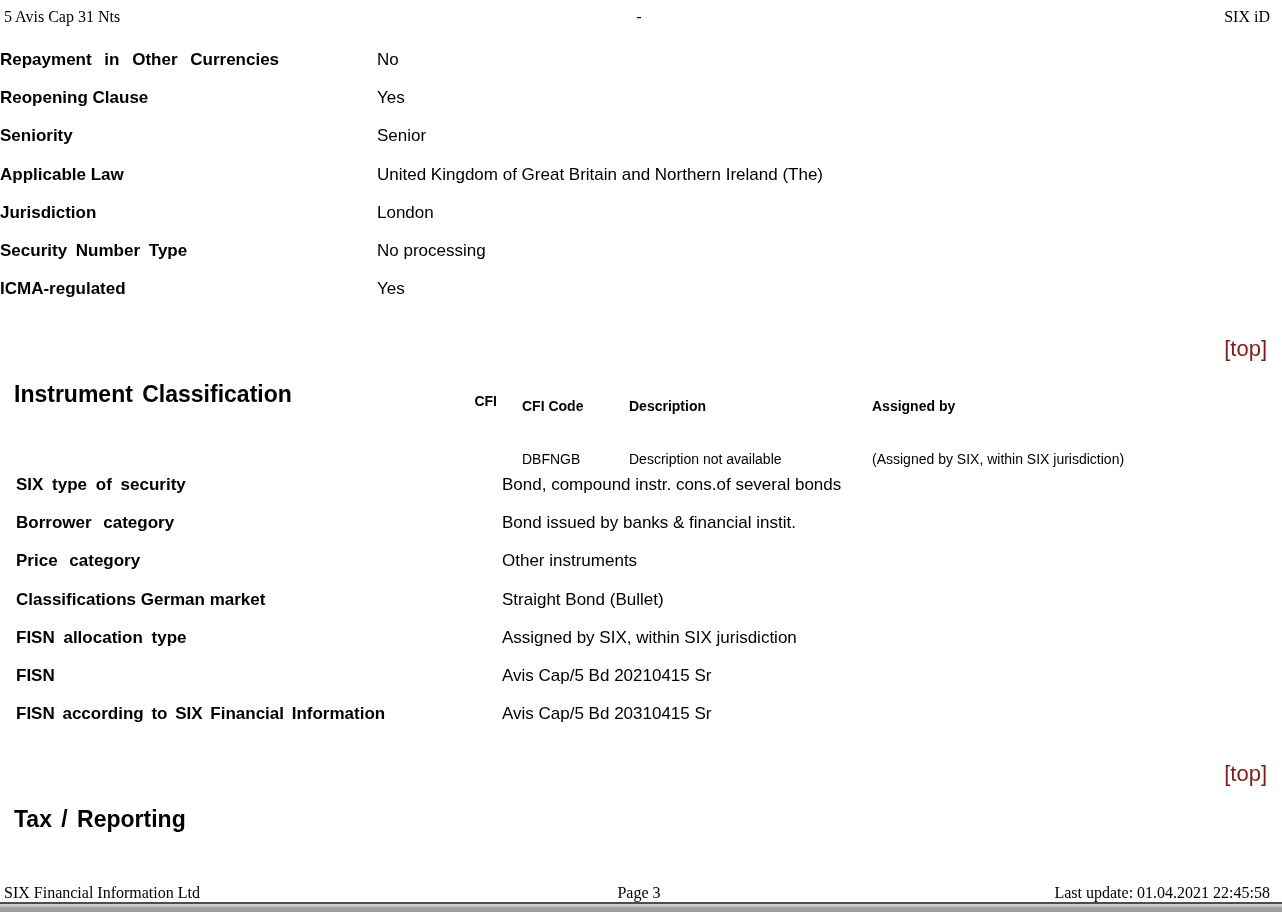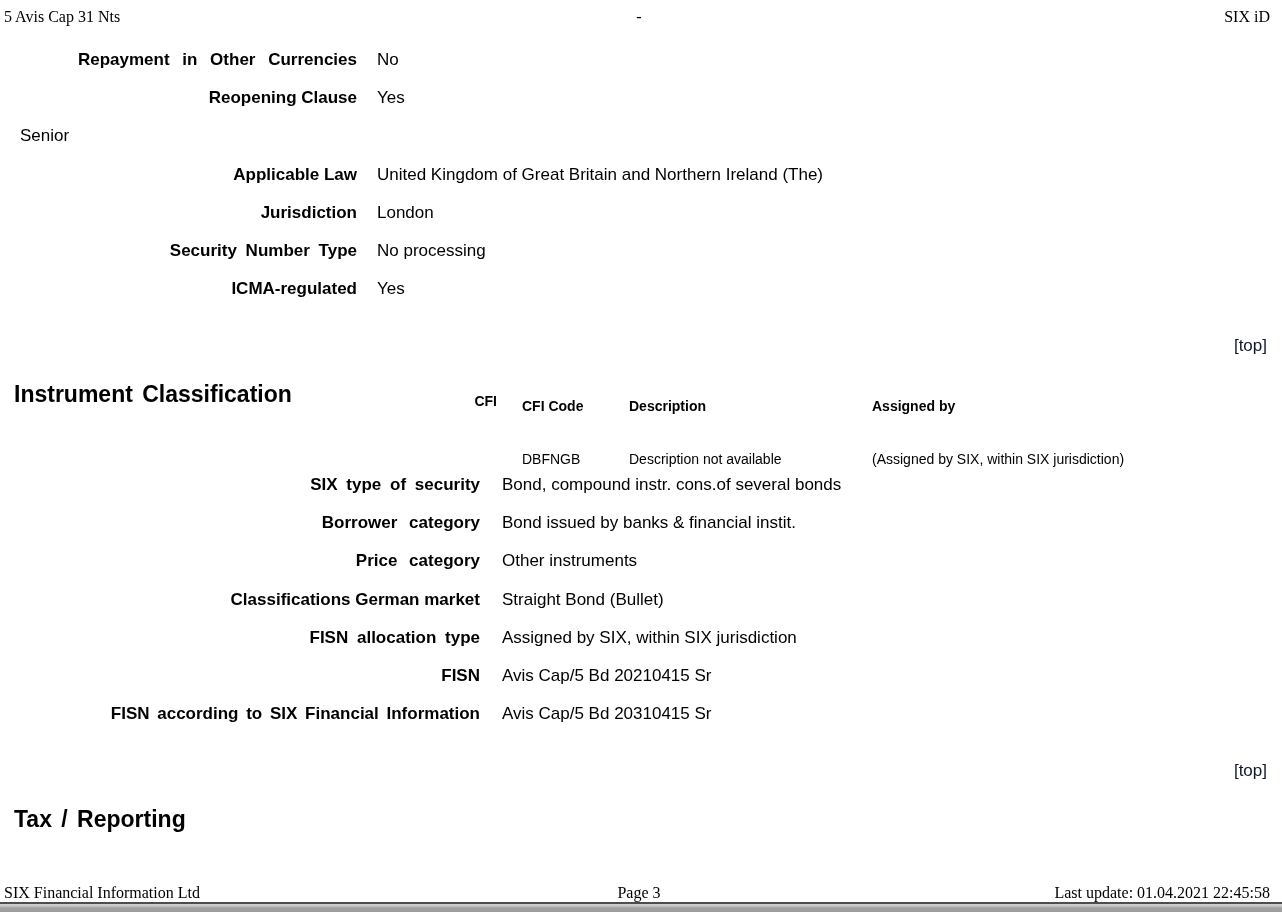--- a/index.html
+++ b/index.html
@@ -39,21 +39,20 @@
   .fields-top { top: 41px; }
   .fields-ic  { top: 466px; }
   .frow {
     display: flex;
     align-items: center;
     height: 38.2px;
     font-size: 17px;
   }
   .flabel {
     font-weight: bold;
-    text-align: right;
     white-space: nowrap;
   }
   .fields-top .flabel { width: 357px; }
   .fields-ic  .flabel { width: 480px; padding-left: 16px; }
   .fvalue {
     white-space: nowrap;
   }
   .fields-top .fvalue { margin-left: 20px; }
   .fields-ic  .fvalue { margin-left: 22px; }
 
@@ -75,23 +74,23 @@
     font-size: 23px;
     font-weight: bold;
     word-spacing: 3px;
     display: inline-block;
     margin-top: 48px;
   }
   .top-link {
     position: absolute;
     right: 0;
     top: 3px;
-    font-size: 17px;
+    font-size: 22px;
     font-weight: normal;
-    color: #0f172a;
+    color: #7f1d1d;
     text-decoration: none;
     cursor: pointer;
   }
 
   
   .cfi-block {
     position: absolute;
     top: 391px;
     left: 17px;
     right: 0;
@@ -138,20 +137,21 @@
   <div class="fields fields-top">
     <div class="frow">
       <div class="flabel ws8">Repayment in Other Currencies</div>
       <div class="fvalue">No</div>
     </div>
     <div class="frow">
       <div class="flabel">Reopening Clause</div>
       <div class="fvalue">Yes</div>
     </div>
     <div class="frow">
+      <div class="flabel">Seniority</div>
       <div class="fvalue">Senior</div>
     </div>
     <div class="frow">
       <div class="flabel">Applicable Law</div>
       <div class="fvalue">United Kingdom of Great Britain and Northern Ireland (The)</div>
     </div>
     <div class="frow">
       <div class="flabel">Jurisdiction</div>
       <div class="fvalue">London</div>
     </div>

